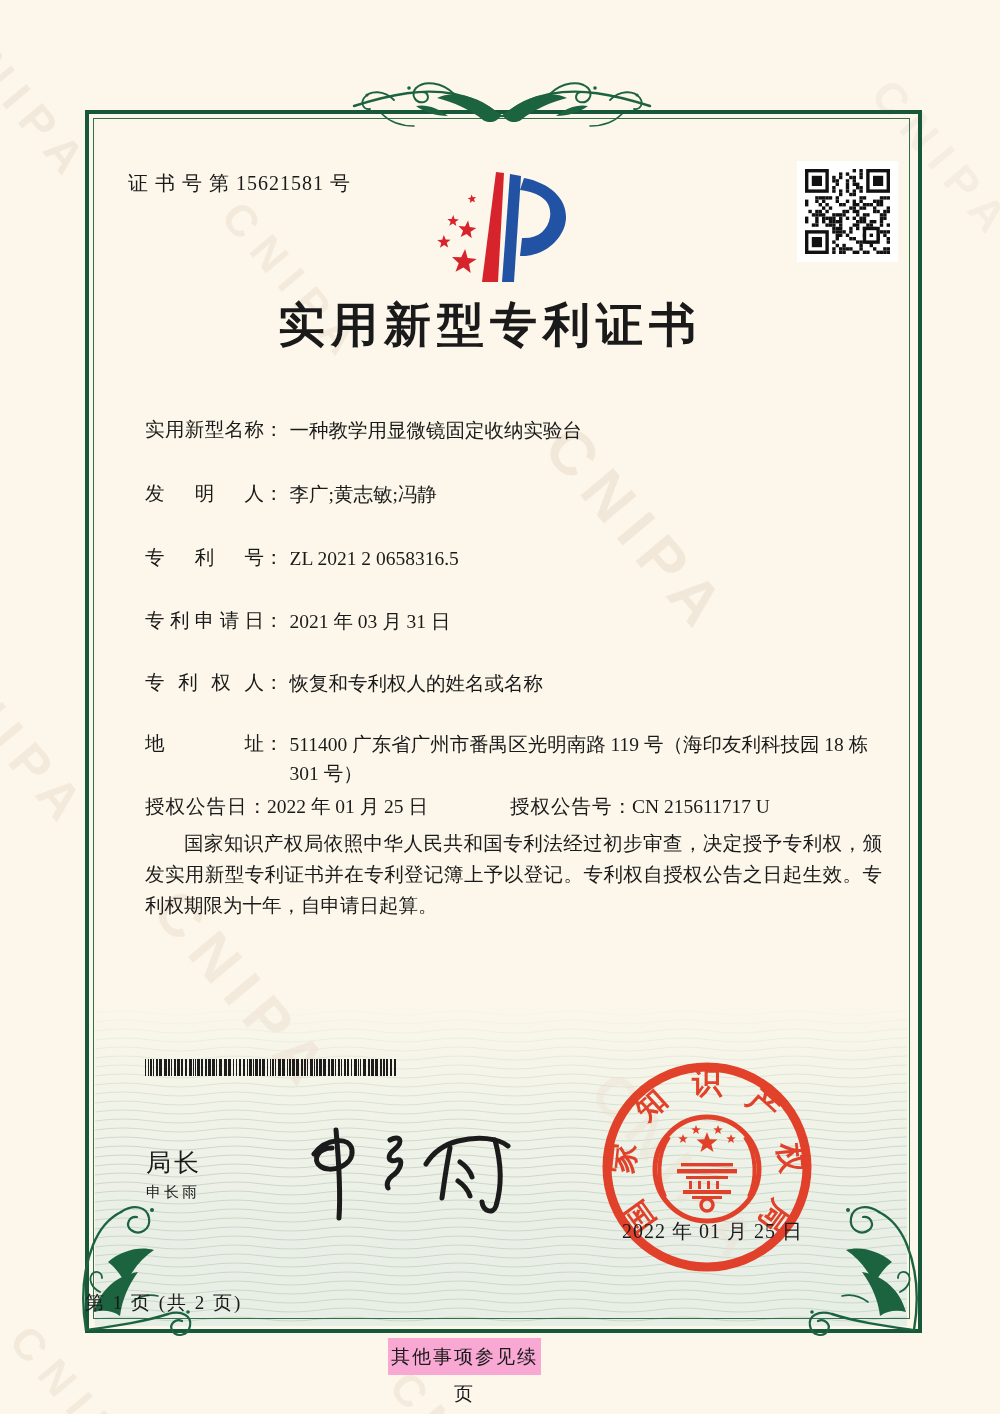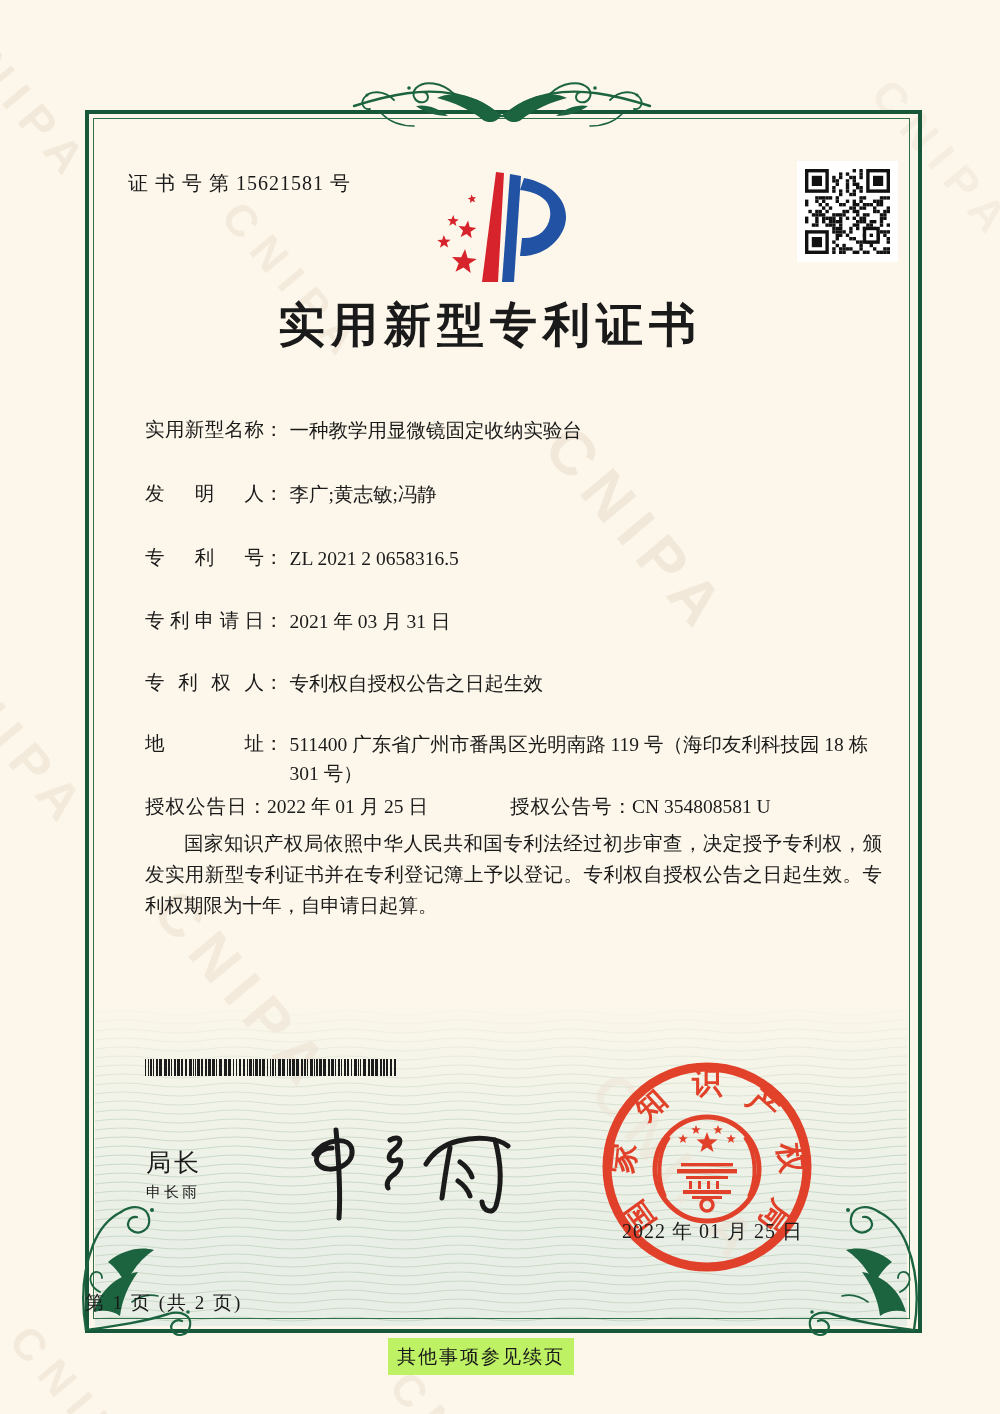--- a/index.html
+++ b/index.html
@@ -45,21 +45,21 @@
   .paras{left:145px;top:828px;width:737px;font-size:19.5px;line-height:31px;text-align:justify;z-index:5;}
   .paras p{margin:0;text-indent:2em;}
   
   #barcode{left:145px;top:1059px;z-index:5;}
   .signer-title{left:146px;top:1146px;font-size:25px;letter-spacing:3px;z-index:5;}
   .signer-name{left:146px;top:1183px;font-size:15px;letter-spacing:3px;z-index:5;}
   #signature{left:298px;top:1118px;z-index:6;}
   #seal{left:588px;top:1048px;z-index:5;opacity:.94;}
   .sealdate{left:622px;top:1218px;width:200px;font-size:20px;letter-spacing:1px;z-index:7;}
   .pageinfo{left:85px;top:1290px;width:837px;text-align:left;font-size:19px;letter-spacing:2px;z-index:5;}
-  .notestrip{left:388px;top:1338px;width:186px;height:37px;background:#bef264;z-index:5;
+  .notestrip{left:388px;top:1338px;width:153px;height:37px;background:#f9a8d4;z-index:5;
     text-align:center;line-height:37px;font-size:19px;letter-spacing:2px;}
 </style>
 </head>
 <body>
 
 <div class="abs wavybg"></div>
 <svg id="waves" class="abs" width="812" height="326">
     <path d="M0,4 q28,-4 56,0 t56,0 t56,0 t56,0 t56,0 t56,0 t56,0 t56,0 t56,0 t56,0 t56,0 t56,0 t56,0 t56,0 t56,0" fill="none" stroke="#c6d6c3" stroke-width="1" stroke-opacity="0.02"></path>
     <path d="M0,13 q28,-4 56,0 t56,0 t56,0 t56,0 t56,0 t56,0 t56,0 t56,0 t56,0 t56,0 t56,0 t56,0 t56,0 t56,0 t56,0" fill="none" stroke="#c6d6c3" stroke-width="1" stroke-opacity="0.08"></path>
     <path d="M0,22 q28,-4 56,0 t56,0 t56,0 t56,0 t56,0 t56,0 t56,0 t56,0 t56,0 t56,0 t56,0 t56,0 t56,0 t56,0 t56,0" fill="none" stroke="#c6d6c3" stroke-width="1" stroke-opacity="0.13"></path>
@@ -394,29 +394,29 @@
 <div class="frow" style="top:480px">
   <span class="flabel">发明人</span><span class="fcolon">：</span><span class="fvalue">李广;黄志敏;冯静</span>
 </div>
 <div class="frow" style="top:544px">
   <span class="flabel">专利号</span><span class="fcolon">：</span><span class="fvalue">ZL 2021 2 0658316.5</span>
 </div>
 <div class="frow" style="top:607px">
   <span class="flabel">专利申请日</span><span class="fcolon">：</span><span class="fvalue">2021 年 03 月 31 日</span>
 </div>
 <div class="frow" style="top:669px">
-  <span class="flabel">专利权人</span><span class="fcolon">：</span><span class="fvalue">专利权自授权公告之日起生效</span>
+  <span class="flabel">专利权人</span><span class="fcolon">：</span><span class="fvalue">恢复和专利权人的姓名或名称</span>
 </div>
 <div class="frow" style="top:730px">
   <span class="flabel">地址</span><span class="fcolon">：</span><span class="fvalue">511400 广东省广州市番禺区光明南路 119 号（海印友利科技园 18 栋 301 号）</span>
 </div>
 <div class="frow" style="top:793px">
   <span class="glabel">授权公告日</span><span>：</span><span>2022 年 01 月 25 日</span>
   <span class="gpair2">
-    <span class="glabel">授权公告号</span><span>：</span><span>CN 354808581 U</span>
+    <span class="glabel">授权公告号</span><span>：</span><span>CN 215611717 U</span>
   </span>
 </div>
 
 <div class="abs paras">
   <p>国家知识产权局依照中华人民共和国专利法经过初步审查，决定授予专利权，颁发实用新型专利证书并在专利登记簿上予以登记。专利权自授权公告之日起生效。专利权期限为十年，自申请日起算。</p>
 </div>
 
 <svg id="barcode" class="abs" width="256" height="18">
     <rect x="0" y="0" width="1" height="17" fill="#1c1c1c"></rect>
     <rect x="3" y="0" width="1" height="17" fill="#1c1c1c"></rect>

